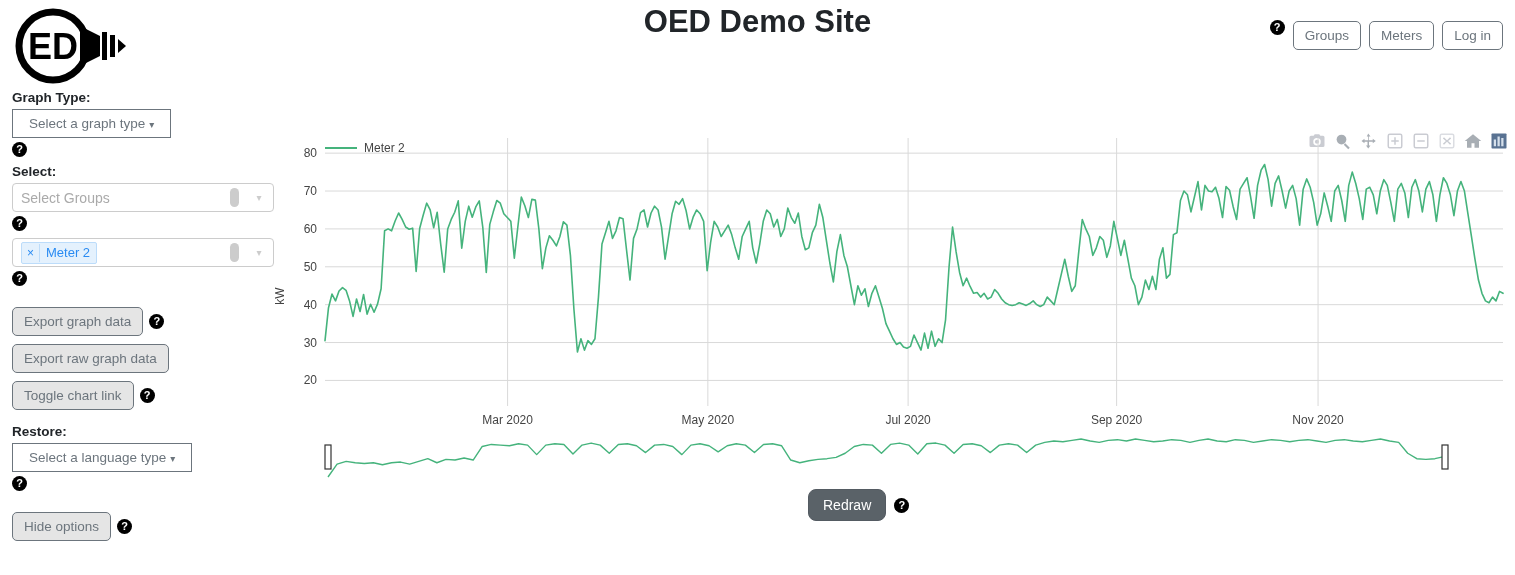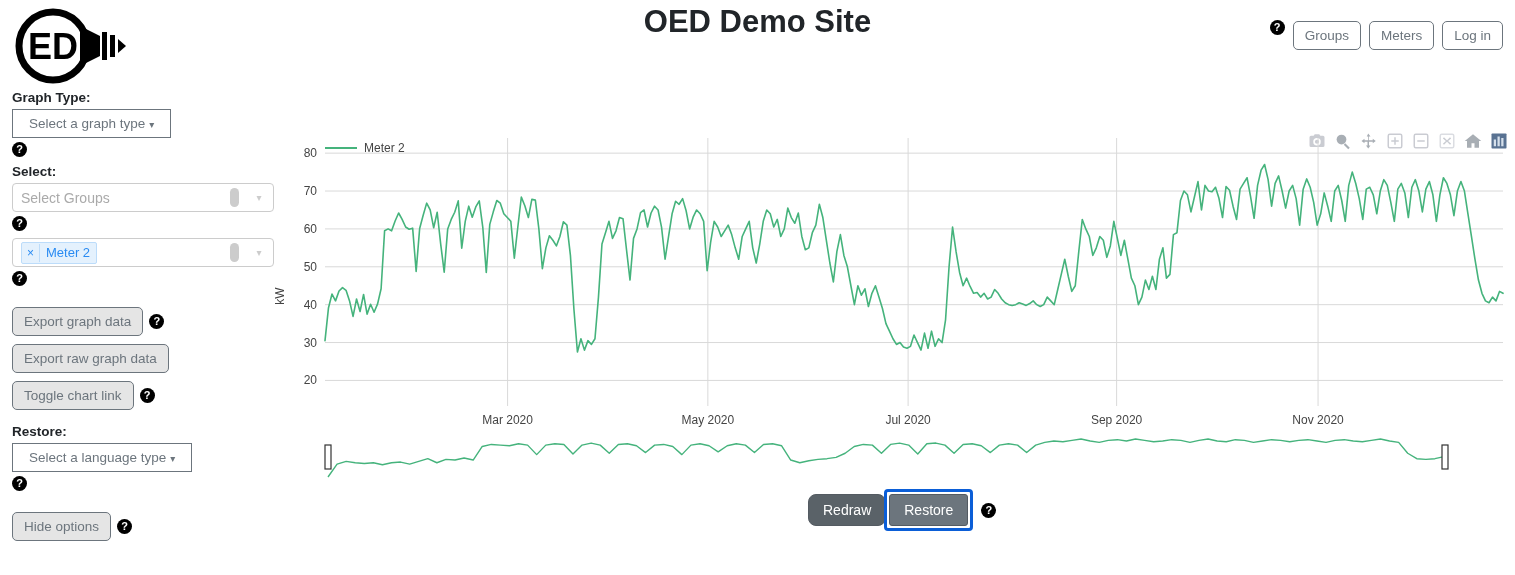--- a/index.html
+++ b/index.html
@@ -283,19 +283,16 @@
 
     <svg id="rangeslider" viewBox="0 0 1245 55" preserveAspectRatio="none">
       <path id="rsline" fill="none" stroke="#45b37c" stroke-width="1.4" stroke-linejoin="round" d="M58.00 44.00 L67.07 31.11 L76.15 28.39 L85.22 29.75 L94.29 30.43 L103.37 29.75 L112.44 31.79 L121.51 29.75 L130.59 29.07 L139.66 31.11 L148.73 28.39 L157.80 25.68 L166.88 29.75 L175.95 26.36 L185.02 27.04 L194.10 25.00 L203.17 27.04 L212.24 13.46 L221.32 11.43 L230.39 12.11 L239.46 12.79 L248.54 10.75 L257.61 12.11 L266.68 21.61 L275.76 12.11 L284.83 10.75 L293.90 11.43 L302.98 20.93 L312.05 12.11 L321.12 10.07 L330.20 12.11 L339.27 20.25 L348.34 11.43 L357.41 10.75 L366.49 12.79 L375.56 19.57 L384.63 12.11 L393.71 11.43 L402.78 13.46 L411.85 21.61 L420.93 12.11 L430.00 10.75 L439.07 12.79 L448.15 18.89 L457.22 12.79 L466.29 10.75 L475.37 12.11 L484.44 19.57 L493.51 11.43 L502.59 10.75 L511.66 12.79 L520.73 27.04 L529.80 29.75 L538.88 27.71 L547.95 26.36 L557.02 25.68 L566.10 24.32 L575.17 20.25 L584.24 13.46 L593.32 11.43 L602.39 12.11 L611.46 20.25 L620.54 11.43 L629.61 10.07 L638.68 12.11 L647.76 20.93 L656.83 10.75 L665.90 10.07 L674.98 12.11 L684.05 20.25 L693.12 11.43 L702.20 10.75 L711.27 12.79 L720.34 19.57 L729.41 12.11 L738.49 10.75 L747.56 12.11 L756.63 19.57 L765.71 12.11 L774.78 9.39 L783.85 8.04 L792.93 8.71 L802.00 7.36 L811.07 6.00 L820.15 8.04 L829.22 9.39 L838.29 7.36 L847.37 6.68 L856.44 8.04 L865.51 6.00 L874.59 7.36 L883.66 8.71 L892.73 8.04 L901.80 6.68 L910.88 7.36 L919.95 9.39 L929.02 7.36 L938.10 6.00 L947.17 8.04 L956.24 8.71 L965.32 6.68 L974.39 7.36 L983.46 9.39 L992.54 8.04 L1001.61 6.68 L1010.68 7.36 L1019.76 8.71 L1028.83 7.36 L1037.90 6.68 L1046.98 8.04 L1056.05 9.39 L1065.12 7.36 L1074.20 6.68 L1083.27 8.04 L1092.34 8.71 L1101.41 7.36 L1110.49 6.00 L1119.56 8.04 L1128.63 9.39 L1137.71 20.25 L1146.78 25.68 L1155.85 26.36 L1164.93 25.68 L1174.00 23.64"></path>
       <rect x="55" y="12" width="6" height="24" fill="#fff" stroke="#333" stroke-width="1.2"></rect>
       <rect x="1172" y="12" width="6" height="24" fill="#fff" stroke="#333" stroke-width="1.2"></rect>
     </svg>
   </div>
 
   <div id="footer-btns">
     <button class="dark-btn">Redraw</button>
-    <span id="restore-wrap">
-      <button id="restore-btn">Restore</button>
-    </span>
     <span class="help" style="margin-left:8px">?</span>
   </div>
 
 </div>
 
 </body></html>

